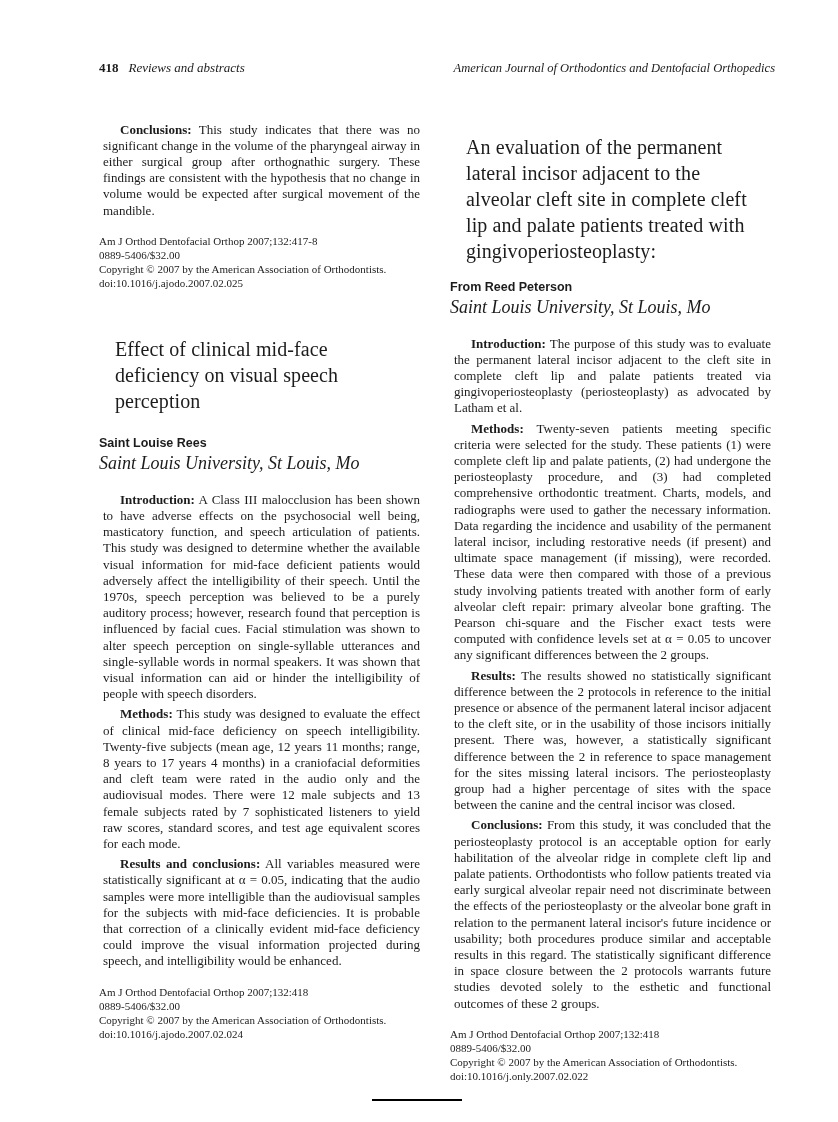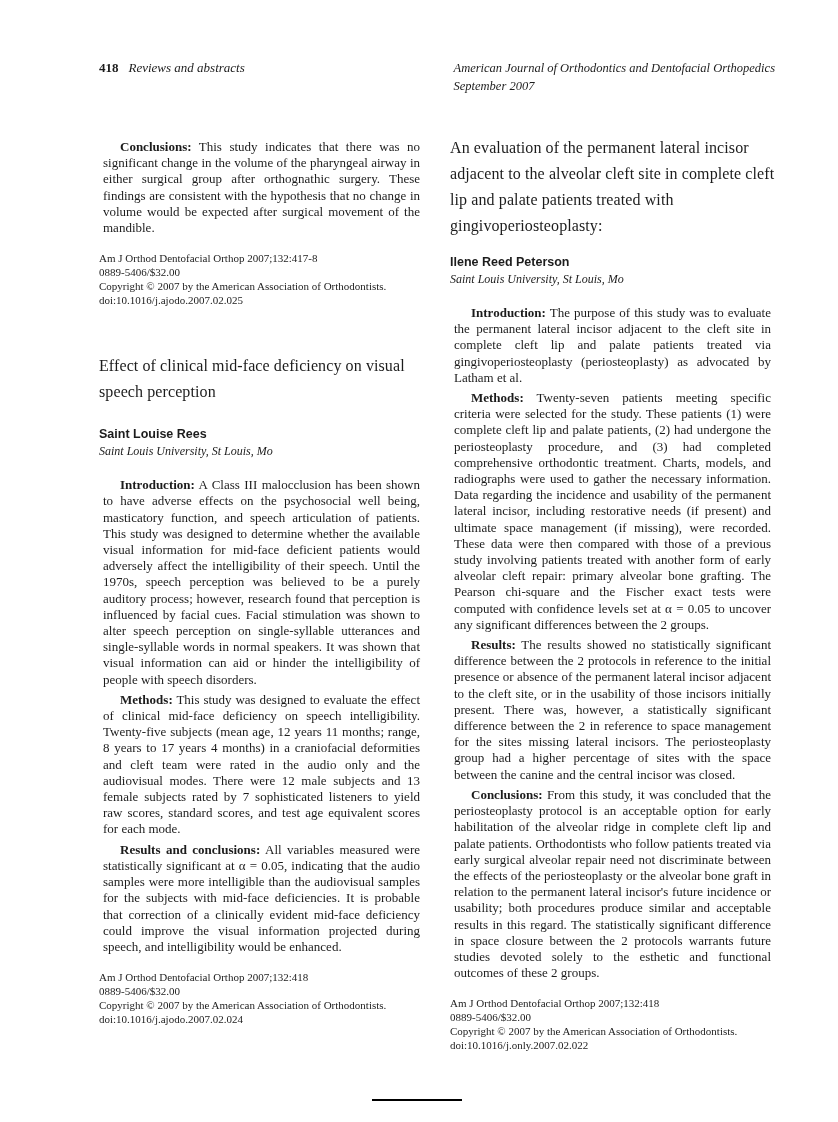--- a/index.html
+++ b/index.html
@@ -28,53 +28,52 @@
     text-align: justify; text-indent: 17px;
     margin: 4px;
   }
   .lead { font-weight: bold; }
 
   .citation { margin-top: 15px; font-size: 11px; line-height: 14px; }
   .citation div { margin: 0; }
 
   .article-title {
     font-weight: normal;
-    font-size: 16px; line-height: 26px;
-    margin: 0; letter-spacing: 0.1px;
+    font-size: 20px; line-height: 26px;
+    margin: 16px; letter-spacing: 0.1px;
   }
   .left-article-title { margin-top: 46px; }
   .title-line { display: block; }
 
   .author {
     font-family: "Liberation Sans", sans-serif;
     font-weight: bold; font-size: 12.5px;
     margin-top: 22px;
   }
   .author-tight { margin-top: 16px; }
-  .affiliation { font-style: italic; font-size: 12px; margin-top: 3px; }
+  .affiliation { font-style: italic; font-size: 18px; margin-top: 3px; }
 
   .body-start { margin-top: 18px; }
 
   .footer-mark {
     position: absolute; left: 372px; top: 1099px;
     width: 90px; height: 2px; background: #000;
   }
 </style>
 </head>
 <body>
 
 <div class="page">
 
   <div class="header">
     <div class="header-left">
       <span class="page-number">418</span><span class="section-title">Reviews and abstracts</span>
     </div>
     <div class="header-right">
       <div>American Journal of Orthodontics and Dentofacial Orthopedics</div>
-      <div>September 2007</div>
     </div>
   </div>
 
   <div class="columns">
 
     <div class="col">
 
       <p class="para"><span class="lead">Conclusions:</span> <span>This study indicates that there was no significant change in the volume of the pharyngeal airway in either surgical group after orthognathic surgery. These findings are consistent with the hypothesis that no change in volume would be expected after surgical movement of the mandible.</span></p>
 
       <div class="citation">
@@ -103,21 +102,21 @@
       </div>
 
     </div>
 
     <div class="col">
 
       <h2 class="article-title">
         <span class="title-line">An evaluation of the permanent lateral incisor adjacent to the alveolar cleft site in complete cleft lip and palate patients treated with gingivoperiosteoplasty:</span>
       </h2>
 
-      <div class="author author-tight">Ilene Reed Peterson</div>
+      <div class="author author-tight">From Reed Peterson</div>
       <div class="affiliation">Saint Louis University, St Louis, Mo</div>
 
       <p class="para body-start"><span class="lead">Introduction:</span> <span>The purpose of this study was to evaluate the permanent lateral incisor adjacent to the cleft site in complete cleft lip and palate patients treated via gingivoperiosteoplasty (periosteoplasty) as advocated by Latham et al.</span></p>
 
       <p class="para"><span class="lead">Methods:</span> <span>Twenty-seven patients meeting specific criteria were selected for the study. These patients (1) were complete cleft lip and palate patients, (2) had undergone the periosteoplasty procedure, and (3) had completed comprehensive orthodontic treatment. Charts, models, and radiographs were used to gather the necessary information. Data regarding the incidence and usability of the permanent lateral incisor, including restorative needs (if present) and ultimate space management (if missing), were recorded. These data were then compared with those of a previous study involving patients treated with another form of early alveolar cleft repair: primary alveolar bone grafting. The Pearson chi-square and the Fischer exact tests were computed with confidence levels set at α = 0.05 to uncover any significant differences between the 2 groups.</span></p>
 
       <p class="para"><span class="lead">Results:</span> <span>The results showed no statistically significant difference between the 2 protocols in reference to the initial presence or absence of the permanent lateral incisor adjacent to the cleft site, or in the usability of those incisors initially present. There was, however, a statistically significant difference between the 2 in reference to space management for the sites missing lateral incisors. The periosteoplasty group had a higher percentage of sites with the space between the canine and the central incisor was closed.</span></p>
 
       <p class="para"><span class="lead">Conclusions:</span> <span>From this study, it was concluded that the periosteoplasty protocol is an acceptable option for early habilitation of the alveolar ridge in complete cleft lip and palate patients. Orthodontists who follow patients treated via early surgical alveolar repair need not discriminate between the effects of the periosteoplasty or the alveolar bone graft in relation to the permanent lateral incisor's future incidence or usability; both procedures produce similar and acceptable results in this regard. The statistically significant difference in space closure between the 2 protocols warrants future studies devoted solely to the esthetic and functional outcomes of these 2 groups.</span></p>
 

